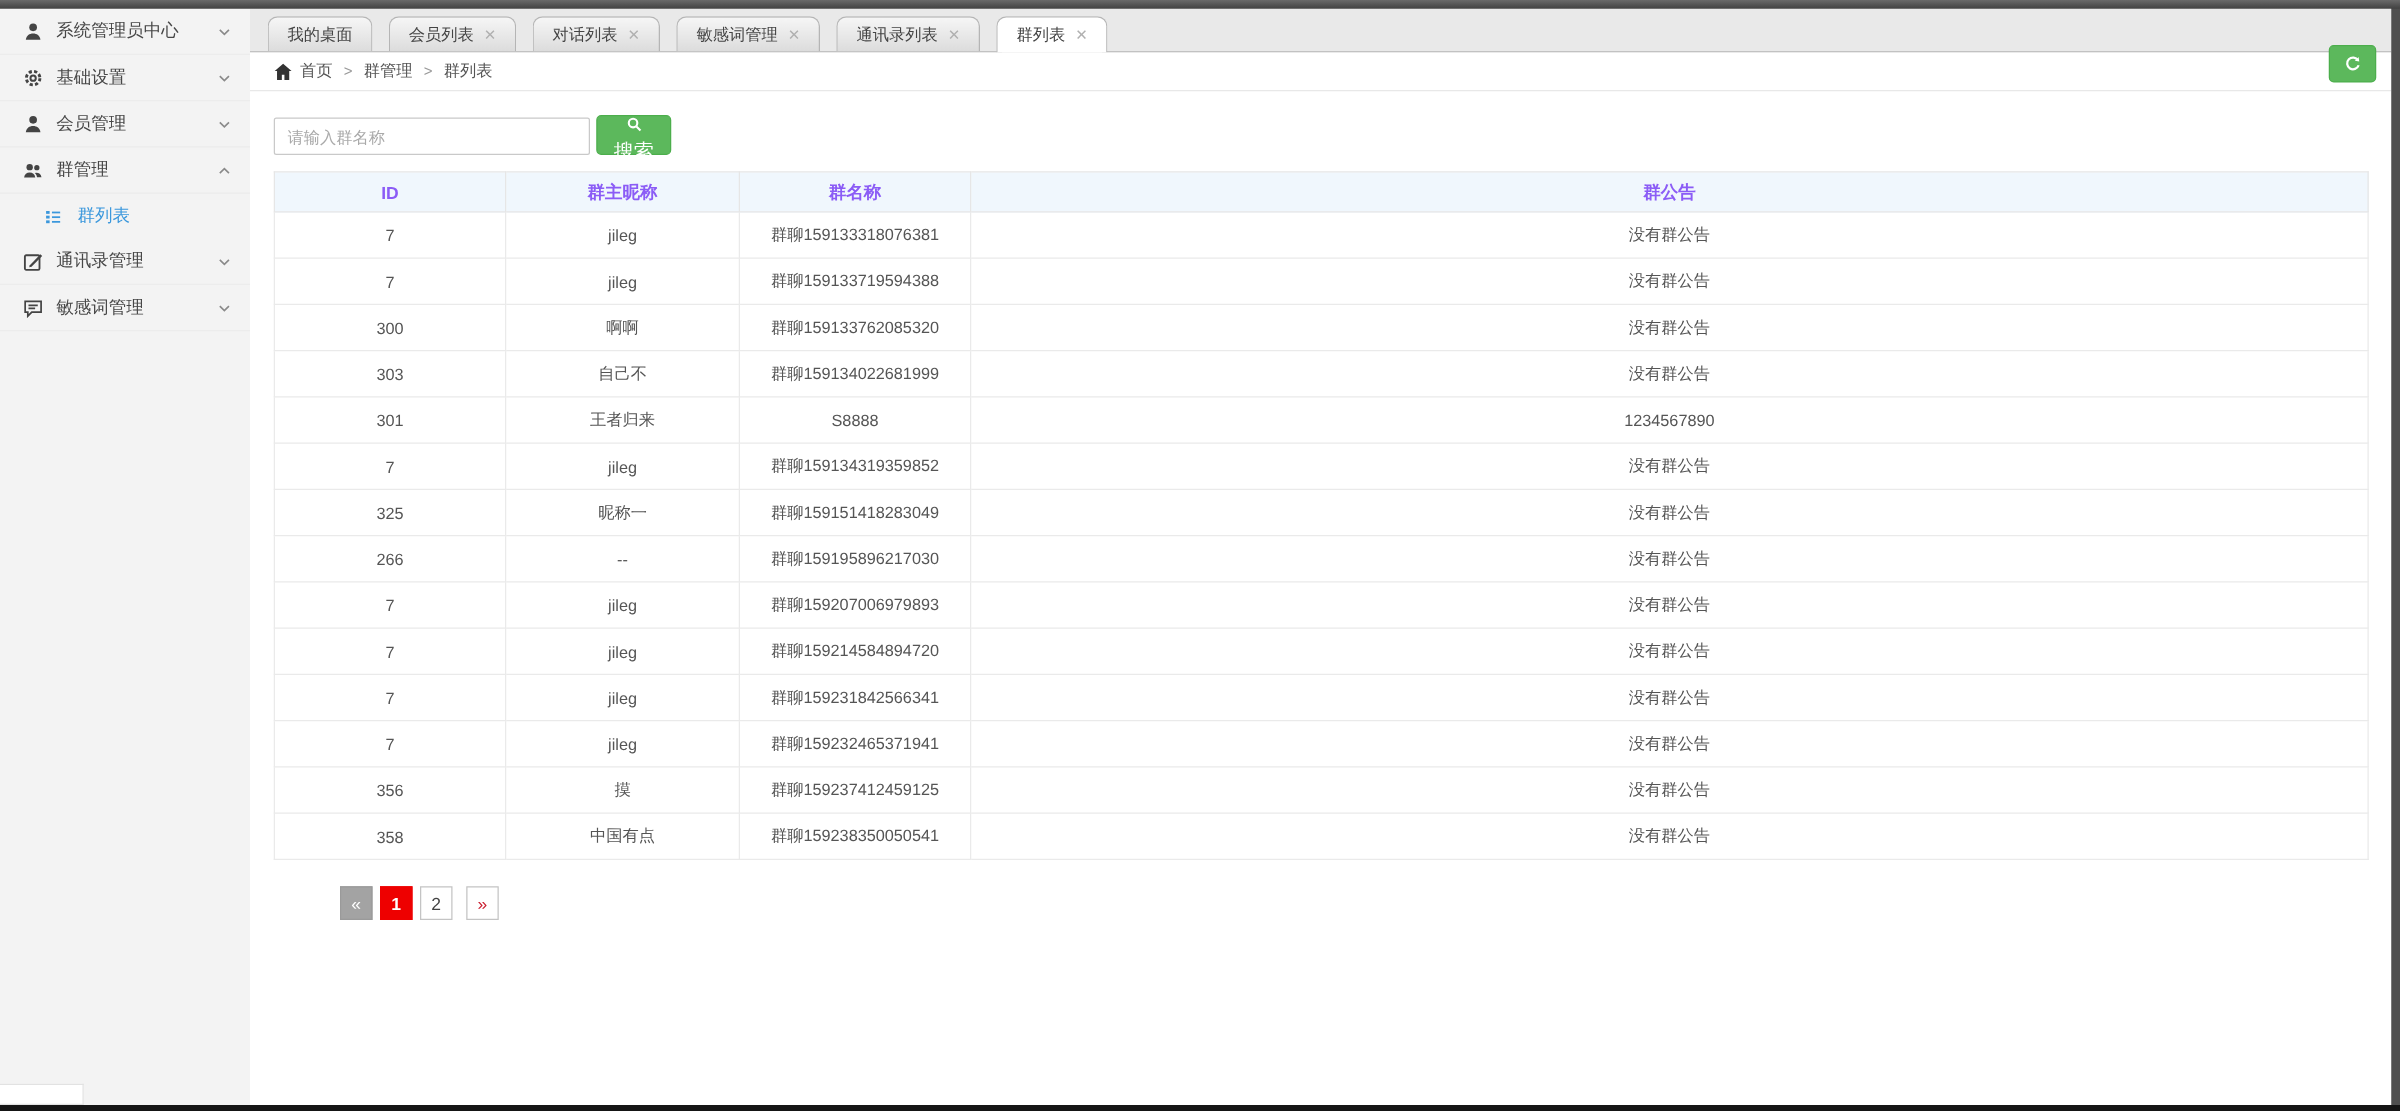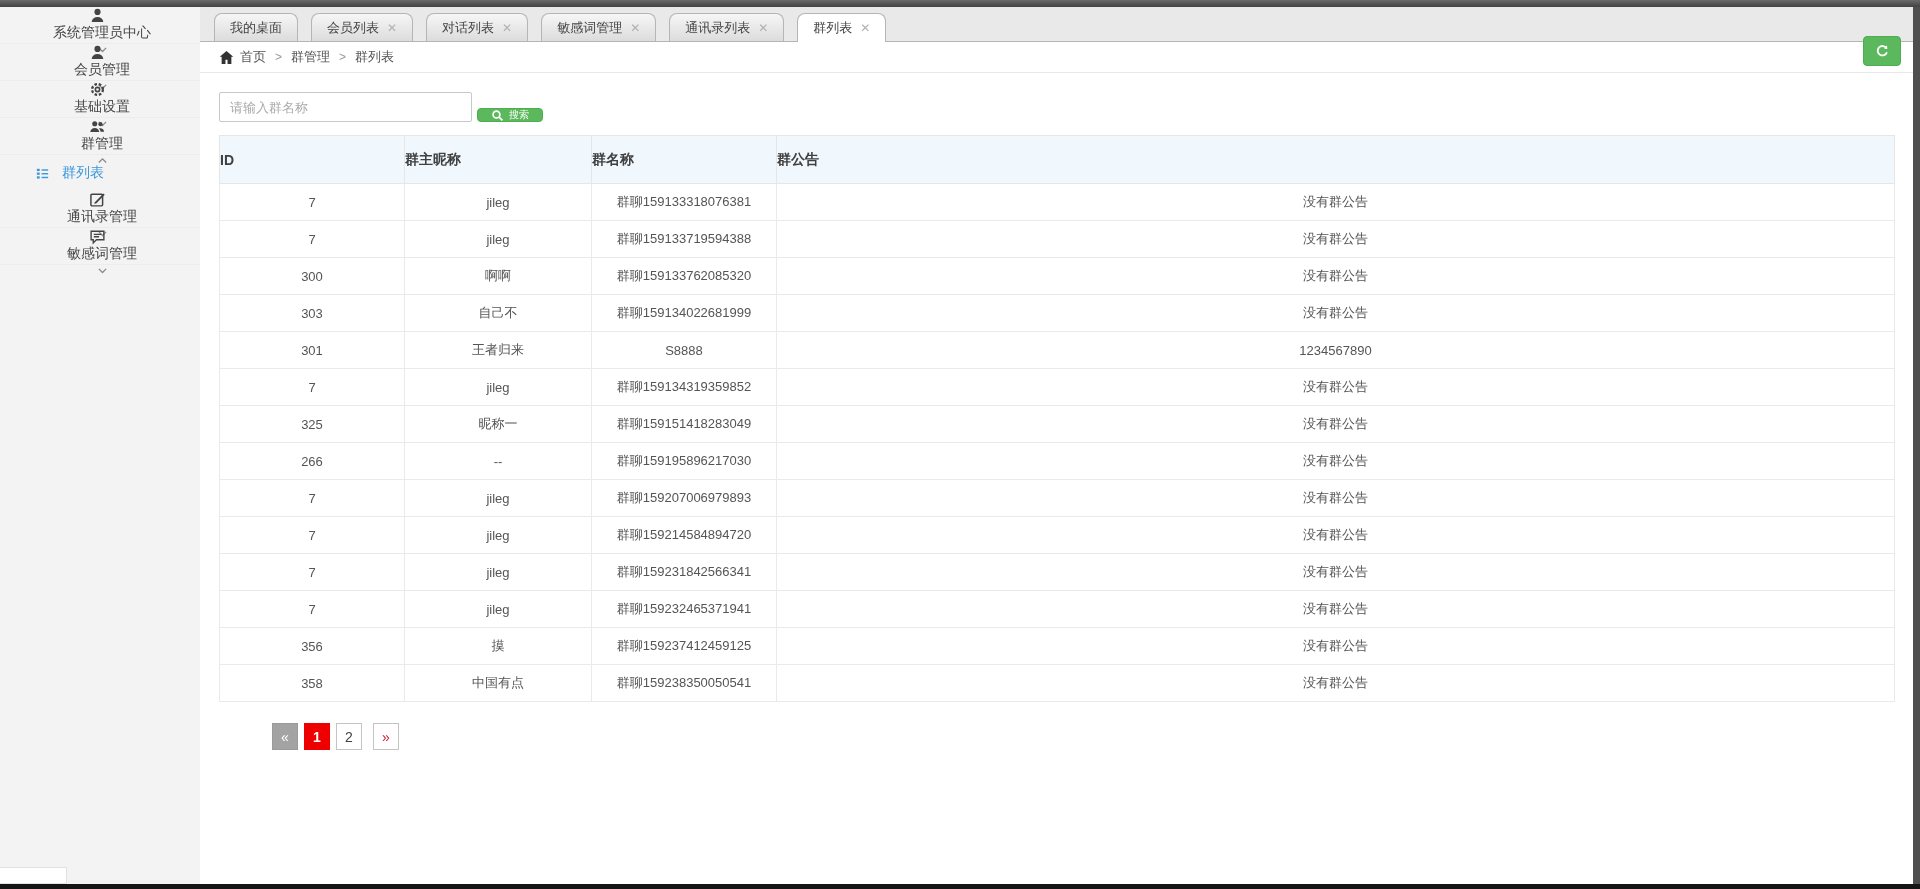--- a/index.html
+++ b/index.html
@@ -7,21 +7,21 @@
     font-family:"Liberation Sans","DejaVu Sans",sans-serif; background:#fff; }
 
   
   .top-strip    { position:absolute; left:0; top:0; width:1920px; height:7px; background:linear-gradient(#6a6a6a,#414141); z-index:50; }
   .right-strip  { position:absolute; right:0; top:0; width:7px; height:889px; background:#4f4f4f; z-index:40; }
   .bottom-strip { position:absolute; left:0; bottom:0; width:1920px; height:5px; background:#151515; z-index:50; }
   .status-bubble{ position:absolute; left:0; bottom:5px; width:67px; height:17px; background:#fff; border:1px solid #e2e2e2; border-left:none; z-index:45; }
 
   
   .sidebar { position:absolute; left:0; top:7px; bottom:5px; width:200px; background:#f3f3f3; z-index:10; }
-  .side-item { height:37px; display:flex; align-items:center; padding:0 14px 0 18px; border-bottom:1px solid #ececec; cursor:pointer;flex-direction:column; }
+  .side-item { height:37px; display:flex; align-items:center; padding:0 14px 0 18px; border-bottom:1px solid #ececec; cursor:pointer; }
   .side-item .s-icon { width:17px; height:17px; margin-right:10px; color:#444; flex:0 0 auto; }
   .side-item .s-label { flex:1; font-size:14px; color:#474747; white-space:nowrap; }
   .side-item .chev { width:13px; height:13px; color:#8a8a8a; }
   .side-sub { height:36px; display:flex; align-items:center; padding-left:35px; cursor:pointer; }
   .side-sub .s-icon { width:15px; height:15px; margin-right:12px; color:#3a97dc; }
   .side-sub .s-label { font-size:14px; color:#3a97dc; }
 
   
   .main { position:absolute; left:200px; top:7px; right:7px; bottom:5px; background:#fff; }
 
@@ -41,27 +41,27 @@
   .refresh-btn { position:absolute; right:12px; top:-6px; width:38px; height:30px; background:#5cb85c; border:1px solid #4cae4c;
                  border-radius:4px; display:flex; align-items:center; justify-content:center; cursor:pointer; }
   .refresh-btn svg { width:16px; height:16px; color:#fff; }
 
   
   .content { padding:19px 18px 0 19px; }
   .search-row { display:flex; align-items:flex-end; margin-bottom:13px; }
   .search-input { width:253px; height:30px; border:1px solid #c9c9c9; border-radius:2px; padding:0 10px; font-size:13px; color:#333;
                   font-family:"Liberation Sans","DejaVu Sans",sans-serif; outline:none; }
   .search-input::placeholder { color:#aaa; }
-  .search-btn { height:14px; margin-left:5px; padding:0 13px; background:#5cb85c; border:1px solid #4cae4c; border-radius:4px;
-                color:#fff; font-size:10px; display:flex; align-items:center; gap:5px; cursor:pointer; }
+  .search-btn { height:32px; margin-left:5px; padding:0 13px; background:#5cb85c; border:1px solid #4cae4c; border-radius:4px;
+                color:#fff; font-size:16px; display:flex; align-items:center; gap:5px; cursor:pointer;flex-direction:column; }
   .search-btn svg { width:13px; height:13px; }
 
   
   table.grid { width:100%; border-collapse:collapse; table-layout:fixed; }
-  table.grid th { height:48px; background:#f0f7fd; border:1px solid #e6e6e6; font-size:14px; font-weight:bold; color:#404040; text-align:left; }
+  table.grid th { height:32px; background:#f0f7fd; border:1px solid #e6e6e6; font-size:14px; font-weight:bold; color:#8b5cf6; text-align:center; }
   table.grid td { height:37px; border:1px solid #eaeaea; font-size:13px; color:#555; text-align:center; background:#fff;
                   white-space:nowrap; overflow:hidden; }
 
   
   .pager { display:flex; margin:21px 0 0 53px; }
   .page-btn { min-width:26px; height:27px; margin-right:6px; border:1px solid #c4c4c4; background:#fff; color:#444;
               display:flex; align-items:center; justify-content:center; font-size:14px; cursor:pointer; padding:0 7px; }
   .page-btn.prev { background:#a3a3a3; border-color:#9a9a9a; color:#fff; }
   .page-btn.active { background:#ee0000; border-color:#e00; color:#fff; font-weight:bold; }
   .page-btn.next { color:#c23; margin-left:5px; }
@@ -79,35 +79,35 @@
       <span class="s-icon"><svg viewBox="0 0 16 16" fill="currentColor">
           <circle cx="8" cy="4.6" r="2.9"></circle>
           <path d="M2.5 14c.4-3.2 2.7-4.7 5.5-4.7s5.1 1.5 5.5 4.7z"></path>
         </svg></span>
       <span class="s-label">系统管理员中心</span>
       <span class="chev"><svg viewBox="0 0 16 16" fill="none" stroke="currentColor" stroke-width="1.6">
           <path d="m3.5 6 4.5 4.5L12.5 6"></path>
         </svg></span>
     </div>
     <div class="side-item">
+      <span class="s-icon"><svg viewBox="0 0 16 16" fill="none" stroke="currentColor">
+          <circle cx="8" cy="8" r="5.1" stroke-width="2.2" stroke-dasharray="2.4 1.7"></circle>
+          <circle cx="8" cy="8" r="2" stroke-width="1.5"></circle>
+        </svg></span>
+      <span class="s-label">基础设置</span>
+      <span class="chev"><svg viewBox="0 0 16 16" fill="none" stroke="currentColor" stroke-width="1.6">
+          <path d="m3.5 6 4.5 4.5L12.5 6"></path>
+        </svg></span>
+    </div>
+    <div class="side-item">
       <span class="s-icon"><svg viewBox="0 0 16 16" fill="currentColor">
           <circle cx="8" cy="4.6" r="2.9"></circle>
           <path d="M2.5 14c.4-3.2 2.7-4.7 5.5-4.7s5.1 1.5 5.5 4.7z"></path>
         </svg></span>
       <span class="s-label">会员管理</span>
-      <span class="chev"><svg viewBox="0 0 16 16" fill="none" stroke="currentColor" stroke-width="1.6">
-          <path d="m3.5 6 4.5 4.5L12.5 6"></path>
-        </svg></span>
-    </div>
-    <div class="side-item">
-      <span class="s-icon"><svg viewBox="0 0 16 16" fill="none" stroke="currentColor">
-          <circle cx="8" cy="8" r="5.1" stroke-width="2.2" stroke-dasharray="2.4 1.7"></circle>
-          <circle cx="8" cy="8" r="2" stroke-width="1.5"></circle>
-        </svg></span>
-      <span class="s-label">基础设置</span>
       <span class="chev"><svg viewBox="0 0 16 16" fill="none" stroke="currentColor" stroke-width="1.6">
           <path d="m3.5 6 4.5 4.5L12.5 6"></path>
         </svg></span>
     </div>
     <div class="side-item">
       <span class="s-icon"><svg viewBox="0 0 16 16" fill="currentColor">
           <circle cx="5.4" cy="5.4" r="2.4"></circle>
           <circle cx="10.8" cy="5.8" r="2"></circle>
           <path d="M1.2 13.2c.3-2.6 2-3.8 4.2-3.8s3.9 1.2 4.2 3.8z"></path>
           <path d="M10.4 9.6c2 0 3.6 1 3.9 3.3h-3.4c-.2-1.4-.8-2.5-1.7-3.1z"></path>

